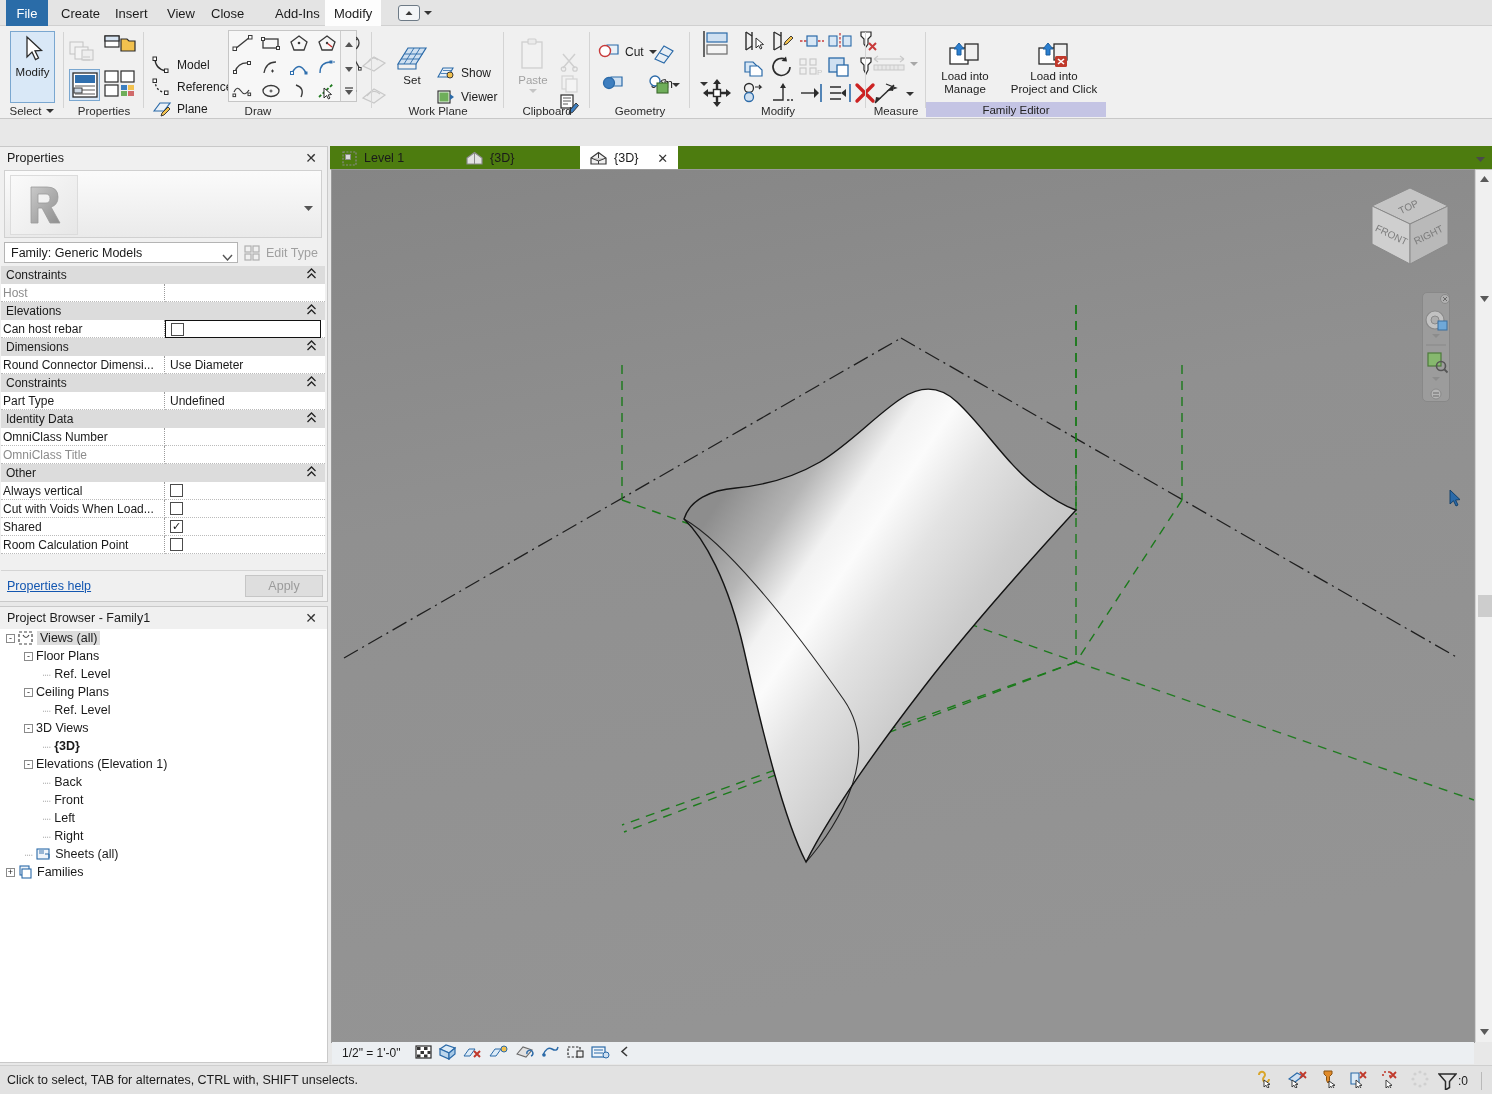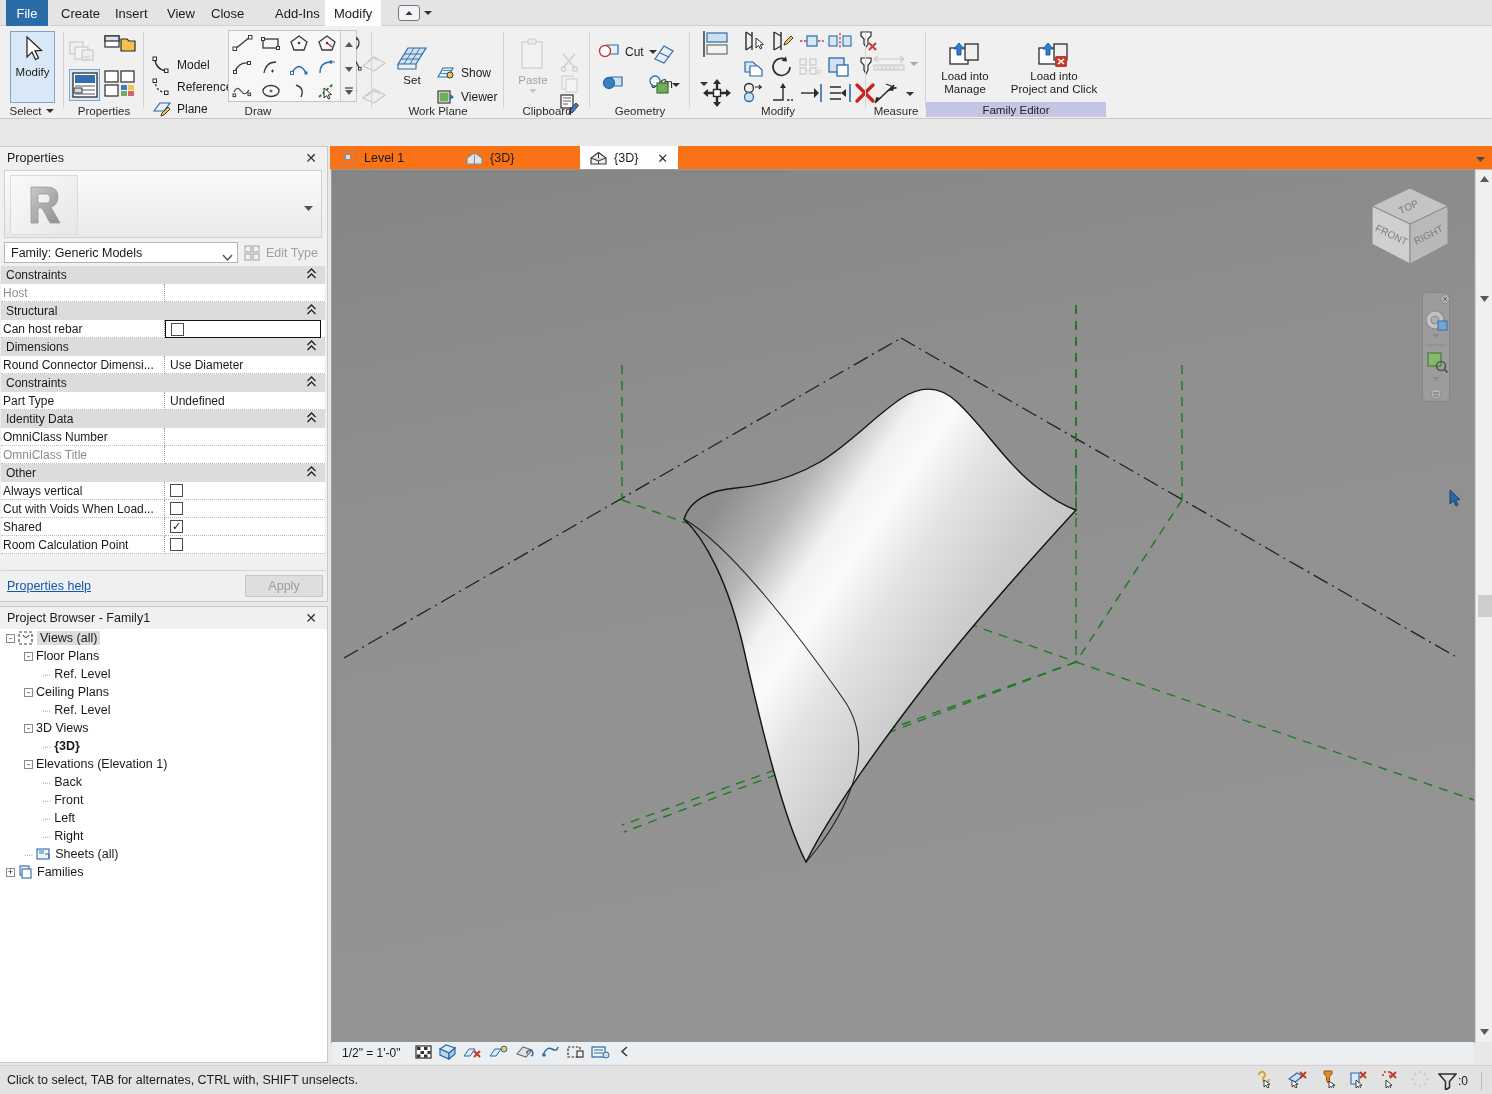--- a/index.html
+++ b/index.html
@@ -164,21 +164,21 @@
   .exp {
     width:9px;height:9px;border:1px solid #8a8a8a;background:#fff;
     display:inline-flex;align-items:center;justify-content:center;
     font-size:9px;line-height:7px; color:#222; margin-right:3px; flex:none;
   }
   .dots { color:#a9a9a9; letter-spacing:-1px; font-size:11px; flex:none; }
 
   
   .viewtabs {
     position:absolute; left:330px; top:146px; width:1162px; height:24px;
-    background:#f97316; border-bottom:1px solid #c2c2c2;
+    background:#4d7c0f; border-bottom:1px solid #c2c2c2;
   }
   .vtab {
     position:absolute; top:0; height:24px; display:flex; align-items:center;
     gap:7px; padding:0 10px; font-size:12.5px; cursor:default;
   }
   .vtab.active { background:#fff; }
   .vtab-x { font-size:13px; color:#333; margin-left:12px; line-height:1; }
   .vt-collapse { position:absolute; right:6px; top:6px; }
 
   .canvas {
@@ -782,21 +782,21 @@
           <span class="chev"><svg width="11" height="12" viewBox="0 0 11 12">
               <path d="M1.5 5 L5.5 1 L9.5 5" fill="none" stroke="#222" stroke-width="1.3"></path>
               <path d="M1.5 10 L5.5 6 L9.5 10" fill="none" stroke="#222" stroke-width="1.3"></path>
             </svg></span>
         </div>
         <div class="grow">
           <div class="gname muted">Host</div>
           <div class="gval"></div>
         </div>
         <div class="grow hdr">
-          <div class="gname">Structural</div>
+          <div class="gname">Elevations</div>
           <div class="gval"></div>
           <span class="chev"><svg width="11" height="12" viewBox="0 0 11 12">
               <path d="M1.5 5 L5.5 1 L9.5 5" fill="none" stroke="#222" stroke-width="1.3"></path>
               <path d="M1.5 10 L5.5 6 L9.5 10" fill="none" stroke="#222" stroke-width="1.3"></path>
             </svg></span>
         </div>
         <div class="grow">
           <div class="gname">Can host rebar</div>
           <div class="gval"></div>
           <div class="cbx-wide">

